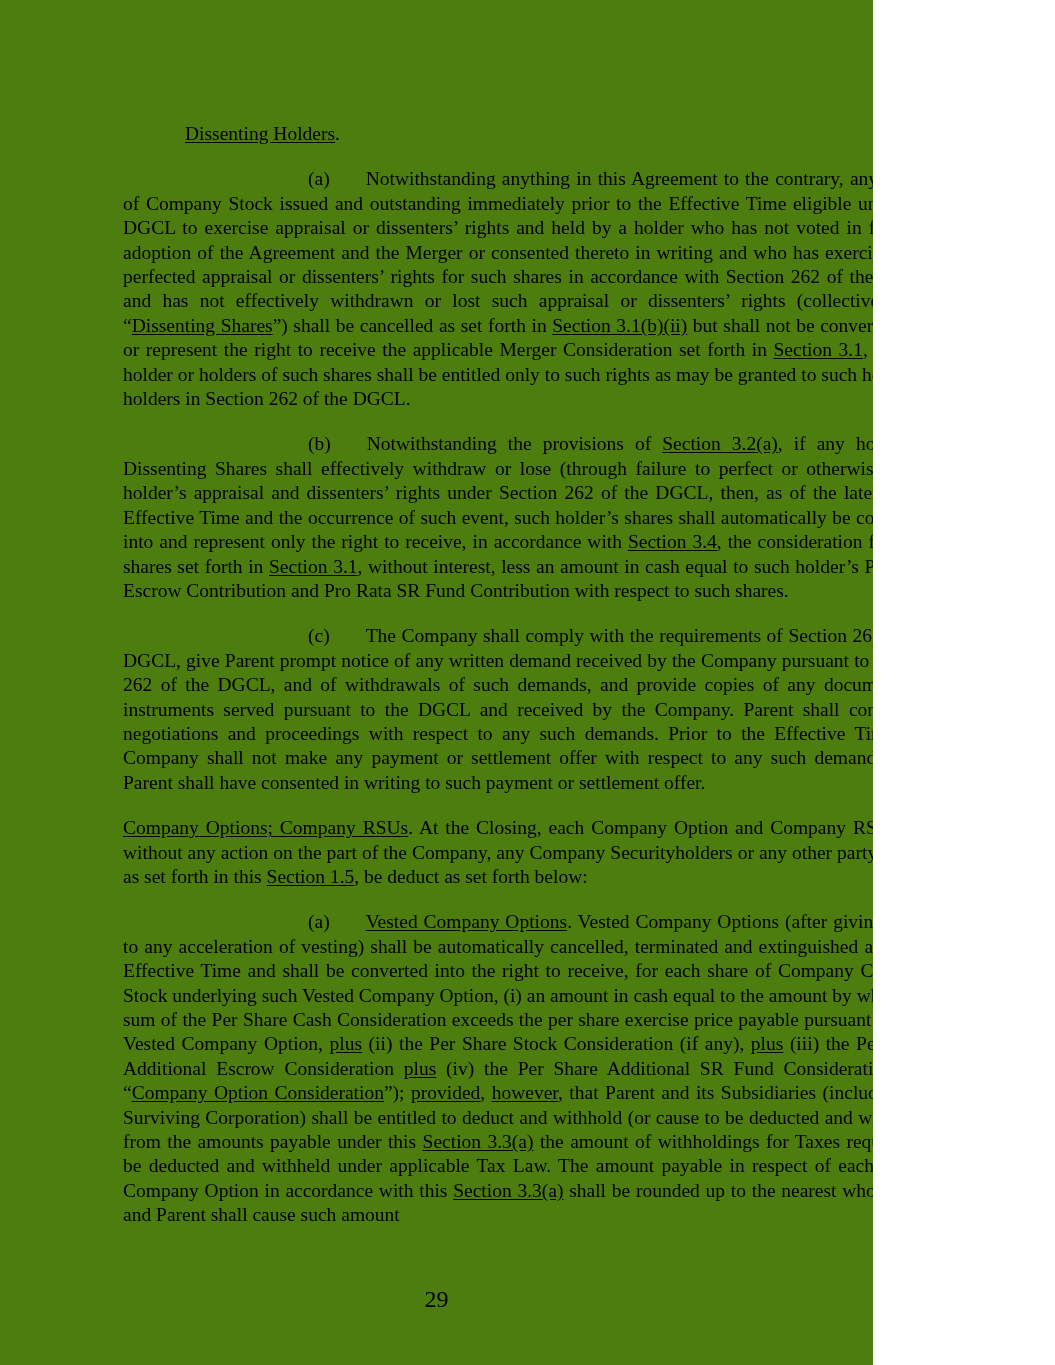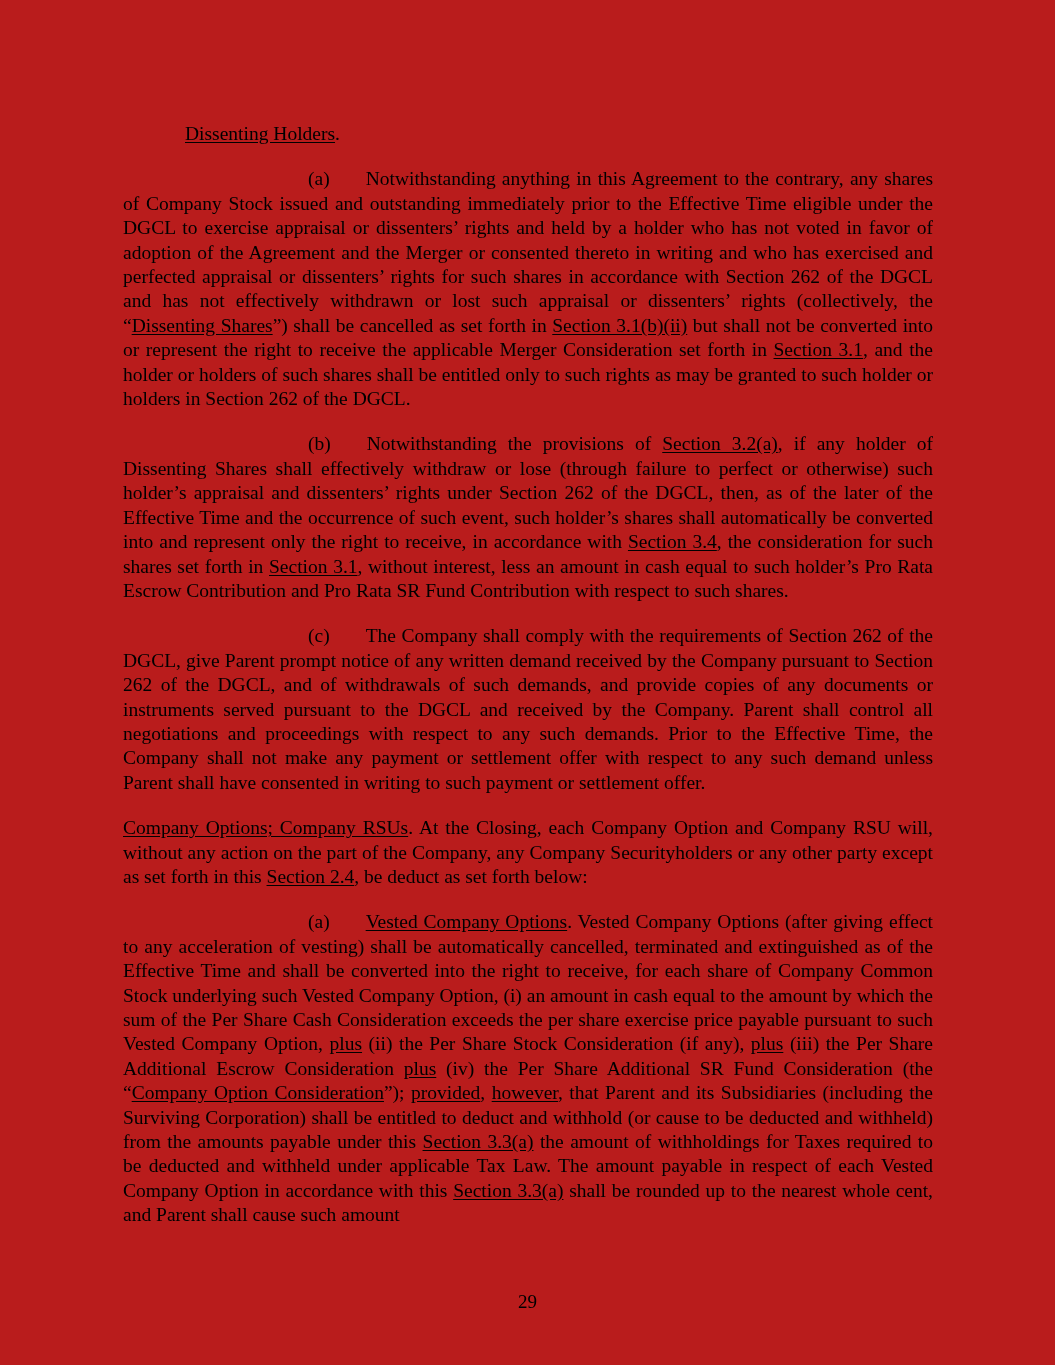--- a/index.html
+++ b/index.html
@@ -1,20 +1,20 @@
 <!DOCTYPE html>
 <html><head>
 <meta charset="utf-8">
 <style>
   html, body { margin: 0; padding: 0; background: #ffffff; }
   .page {
     position: relative;
-    width: 1055px;
+    width: 873px;
     height: 1365px;
-    background: #b91c1c;
+    background: #4d7c0f;
     font-family: "Liberation Serif", serif;
     font-size: 19.5px;
     color: #000000;
     overflow: hidden;
   }
   .content {
     position: absolute;
     top: 122px;
     left: 123px;
     width: 810px;
@@ -29,30 +29,30 @@
   .para.flush { text-indent: 0; }
   .label-gap { display: inline-block; width: 36px; }
   .u { text-decoration: underline; text-underline-offset: 2px; }
   .page-number {
     position: absolute;
     left: 0;
     bottom: 52px;
     width: 100%;
     text-align: center;
     font-family: "Liberation Serif", serif;
-    font-size: 19px;
+    font-size: 24px;
     color: #000000;
   }
 </style>
 </head>
 <body>
 
 <div class="page">
   <div class="content">
       <p class="para heading"><span class="u">Dissenting Holders</span><span>.</span></p>
       <p class="para sub"><span>(a)</span><span class="label-gap"></span><span>Notwithstanding anything in this Agreement to the contrary, any shares of Company Stock issued and outstanding immediately prior to the Effective Time eligible under the DGCL to exercise appraisal or dissenters’ rights and held by a holder who has not voted in favor of adoption of the Agreement and the Merger or consented thereto in writing and who has exercised and perfected appraisal or dissenters’ rights for such shares in accordance with Section 262 of the DGCL and has not effectively withdrawn or lost such appraisal or dissenters’ rights (collectively, the “</span><span class="u">Dissenting Shares</span><span>”) shall be cancelled as set forth in </span><span class="u">Section 3.1(b)(ii)</span><span> but shall not be converted into or represent the right to receive the applicable Merger Consideration set forth in </span><span class="u">Section 3.1</span><span>, and the holder or holders of such shares shall be entitled only to such rights as may be granted to such holder or holders in Section 262 of the DGCL.</span></p>
       <p class="para sub"><span>(b)</span><span class="label-gap"></span><span>Notwithstanding the provisions of </span><span class="u">Section 3.2(a)</span><span>, if any holder of Dissenting Shares shall effectively withdraw or lose (through failure to perfect or otherwise) such holder’s appraisal and dissenters’ rights under Section 262 of the DGCL, then, as of the later of the Effective Time and the occurrence of such event, such holder’s shares shall automatically be converted into and represent only the right to receive, in accordance with </span><span class="u">Section 3.4</span><span>, the consideration for such shares set forth in </span><span class="u">Section 3.1</span><span>, without interest, less an amount in cash equal to such holder’s Pro Rata Escrow Contribution and Pro Rata SR Fund Contribution with respect to such shares.</span></p>
       <p class="para sub"><span>(c)</span><span class="label-gap"></span><span>The Company shall comply with the requirements of Section 262 of the DGCL, give Parent prompt notice of any written demand received by the Company pursuant to Section 262 of the DGCL, and of withdrawals of such demands, and provide copies of any documents or instruments served pursuant to the DGCL and received by the Company.  Parent shall control all negotiations and proceedings with respect to any such demands.  Prior to the Effective Time, the Company shall not make any payment or settlement offer with respect to any such demand unless Parent shall have consented in writing to such payment or settlement offer.</span></p>
-      <p class="para flush"><span class="u">Company Options; Company RSUs</span><span>.  At the Closing, each Company Option and Company RSU will, without any action on the part of the Company, any Company Securityholders or any other party except as set forth in this </span><span class="u">Section 2.4</span><span>, be deduct as set forth below:</span></p>
+      <p class="para flush"><span class="u">Company Options; Company RSUs</span><span>.  At the Closing, each Company Option and Company RSU will, without any action on the part of the Company, any Company Securityholders or any other party except as set forth in this </span><span class="u">Section 1.5</span><span>, be deduct as set forth below:</span></p>
       <p class="para sub"><span>(a)</span><span class="label-gap"></span><span class="u">Vested Company Options</span><span>.  Vested Company Options (after giving effect to any acceleration of vesting) shall be automatically cancelled, terminated and extinguished as of the Effective Time and shall be converted into the right to receive, for each share of Company Common Stock underlying such Vested Company Option, (i) an amount in cash equal to the amount by which the sum of the Per Share Cash Consideration exceeds the per share exercise price payable pursuant to such Vested Company Option, </span><span class="u">plus</span><span> (ii) the Per Share Stock Consideration (if any), </span><span class="u">plus</span><span> (iii) the Per Share Additional Escrow Consideration </span><span class="u">plus</span><span> (iv) the Per Share Additional SR Fund Consideration  (the “</span><span class="u">Company Option Consideration</span><span>”); </span><span class="u">provided</span><span>, </span><span class="u">however</span><span>, that Parent and its Subsidiaries (including the Surviving Corporation) shall be entitled to deduct and withhold (or cause to be deducted and withheld) from the amounts payable under this </span><span class="u">Section 3.3(a)</span><span> the amount of withholdings for Taxes required to be deducted and withheld under applicable Tax Law.  The amount payable in respect of each Vested Company Option in accordance with this </span><span class="u">Section 3.3(a)</span><span> shall be rounded up to the nearest whole cent, and Parent shall cause such amount</span></p>
     </div>
   <div class="page-number">29</div>
 </div>
 
 </body></html>

